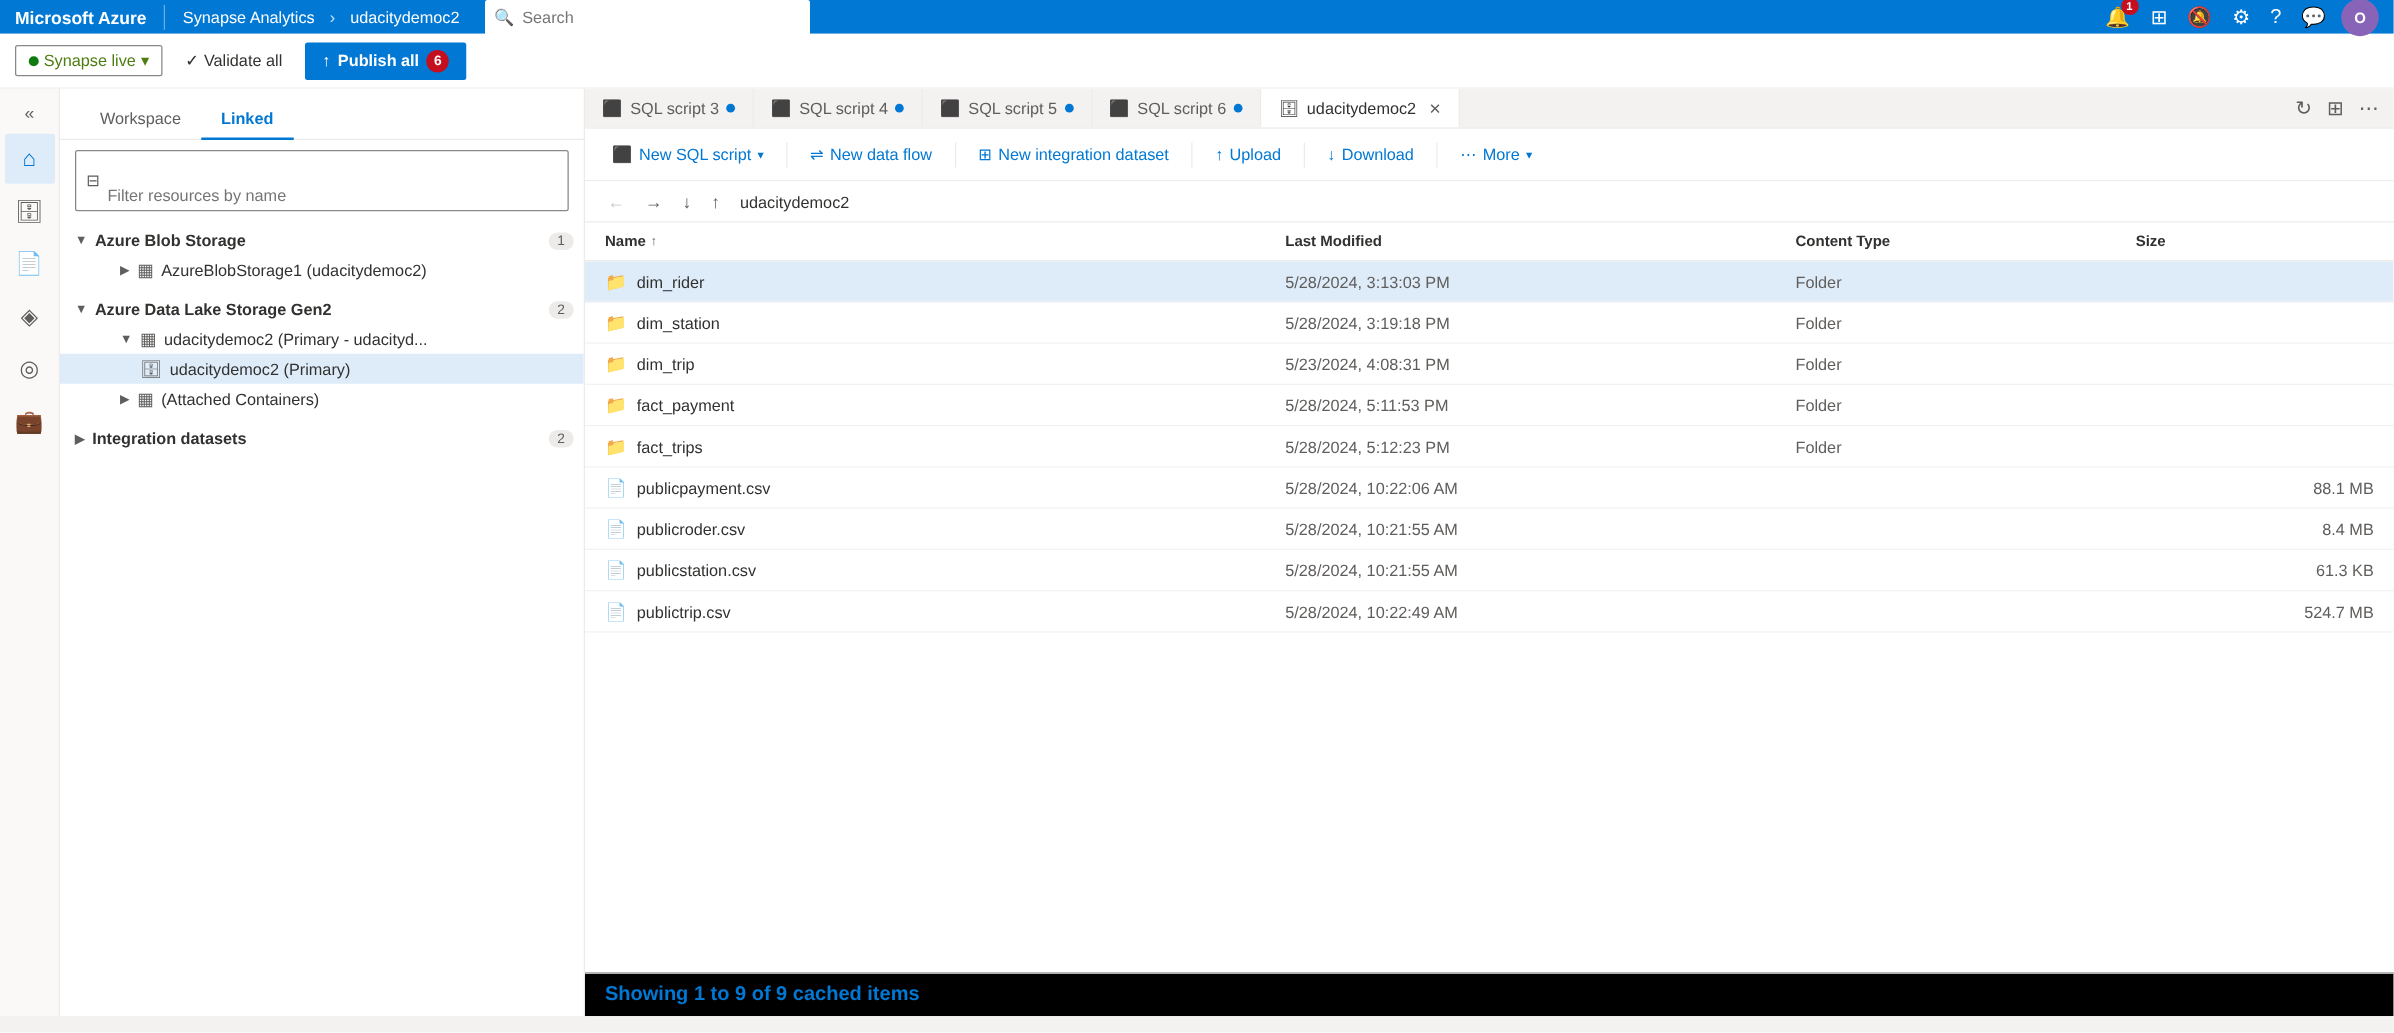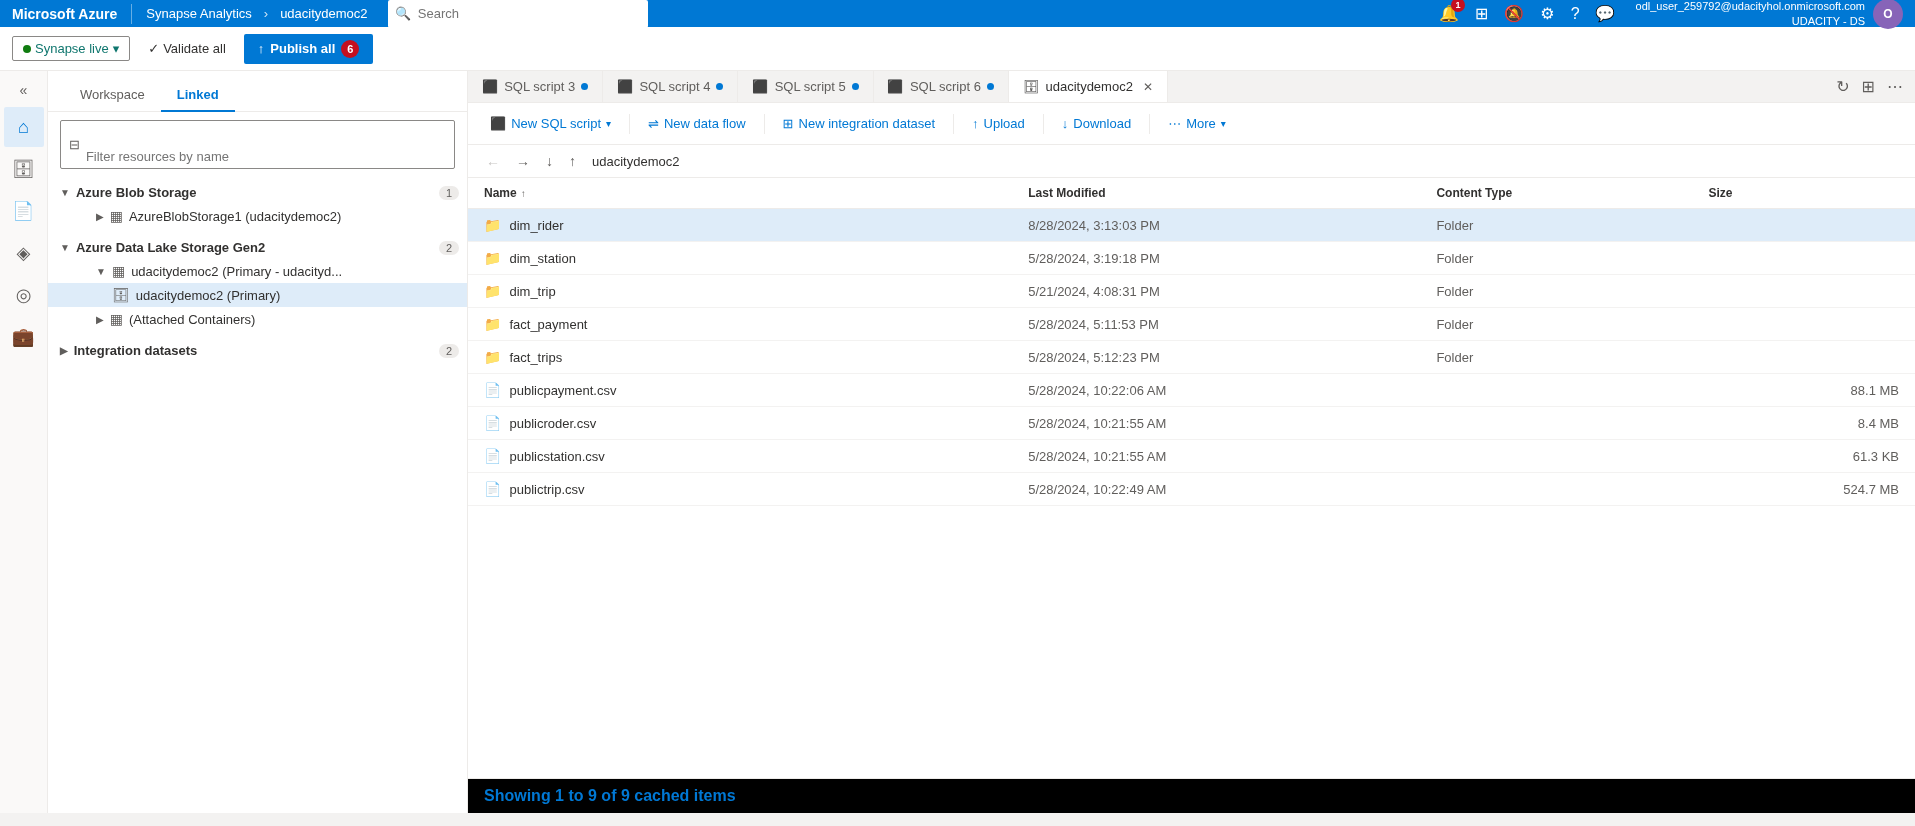--- a/index.html
+++ b/index.html
@@ -36,21 +36,21 @@
 
     
     .second-bar {
       display: flex; align-items: center; background: white;
       height: 44px; padding: 0 12px; gap: 8px; border-bottom: 1px solid #edebe9;
       flex-shrink: 0;
     }
     .synapse-live-btn {
       display: flex; align-items: center; gap: 4px; border: 1px solid #8a8886;
       padding: 4px 10px; border-radius: 2px; cursor: pointer; font-size: 13px;
-      background: white; color: #0f766e;
+      background: white; color: #4d7c0f;
     }
     .synapse-live-dot { width: 8px; height: 8px; background: #107c10; border-radius: 50%; }
     .validate-btn {
       display: flex; align-items: center; gap: 4px; padding: 4px 10px;
       border: none; background: none; cursor: pointer; font-size: 13px; color: #323130;
     }
     .publish-btn {
       display: flex; align-items: center; gap: 6px; padding: 6px 14px;
       background: #0078d4; color: white; border: none; border-radius: 2px;
       cursor: pointer; font-size: 13px; font-weight: 600;
@@ -215,24 +215,20 @@
   <div class="top-bar-icons">
     <div class="top-bar-icon" style="position:relative;">
       🔔
       <div class="badge">1</div>
     </div>
     <div class="top-bar-icon">⊞</div>
     <div class="top-bar-icon">🔕</div>
     <div class="top-bar-icon">⚙</div>
     <div class="top-bar-icon">?</div>
     <div class="top-bar-icon">💬</div>
-    <div class="top-bar-user">
-      <div>odl_user_259792@udacityhol.onmicrosoft.com</div>
-      <div>UDACITY - DS</div>
-    </div>
     <div class="top-bar-avatar">O</div>
   </div>
 </div>
 
 <div class="second-bar">
   <button class="synapse-live-btn">
     <div class="synapse-live-dot"></div>
     <span>Synapse live</span>
     <span>▾</span>
   </button>
@@ -406,41 +402,41 @@
         <div class="file-table-header-cell">Last Modified</div>
         <div class="file-table-header-cell">Content Type</div>
         <div class="file-table-header-cell">Size</div>
       </div>
 
       <div class="file-row selected">
         <div class="file-cell">
           <span class="file-icon folder-icon">📁</span>
           <span>dim_rider</span>
         </div>
-        <div class="file-cell muted">8/28/2024, 3:13:03 PM</div>
+        <div class="file-cell muted">5/28/2024, 3:13:03 PM</div>
         <div class="file-cell muted">Folder</div>
         <div class="file-cell file-size muted"></div>
       </div>
 
       <div class="file-row">
         <div class="file-cell">
           <span class="file-icon folder-icon">📁</span>
           <span>dim_station</span>
         </div>
         <div class="file-cell muted">5/28/2024, 3:19:18 PM</div>
         <div class="file-cell muted">Folder</div>
         <div class="file-cell file-size muted"></div>
       </div>
 
       <div class="file-row">
         <div class="file-cell">
           <span class="file-icon folder-icon">📁</span>
           <span>dim_trip</span>
         </div>
-        <div class="file-cell muted">5/21/2024, 4:08:31 PM</div>
+        <div class="file-cell muted">5/23/2024, 4:08:31 PM</div>
         <div class="file-cell muted">Folder</div>
         <div class="file-cell file-size muted"></div>
       </div>
 
       <div class="file-row">
         <div class="file-cell">
           <span class="file-icon folder-icon">📁</span>
           <span>fact_payment</span>
         </div>
         <div class="file-cell muted">5/28/2024, 5:11:53 PM</div>

